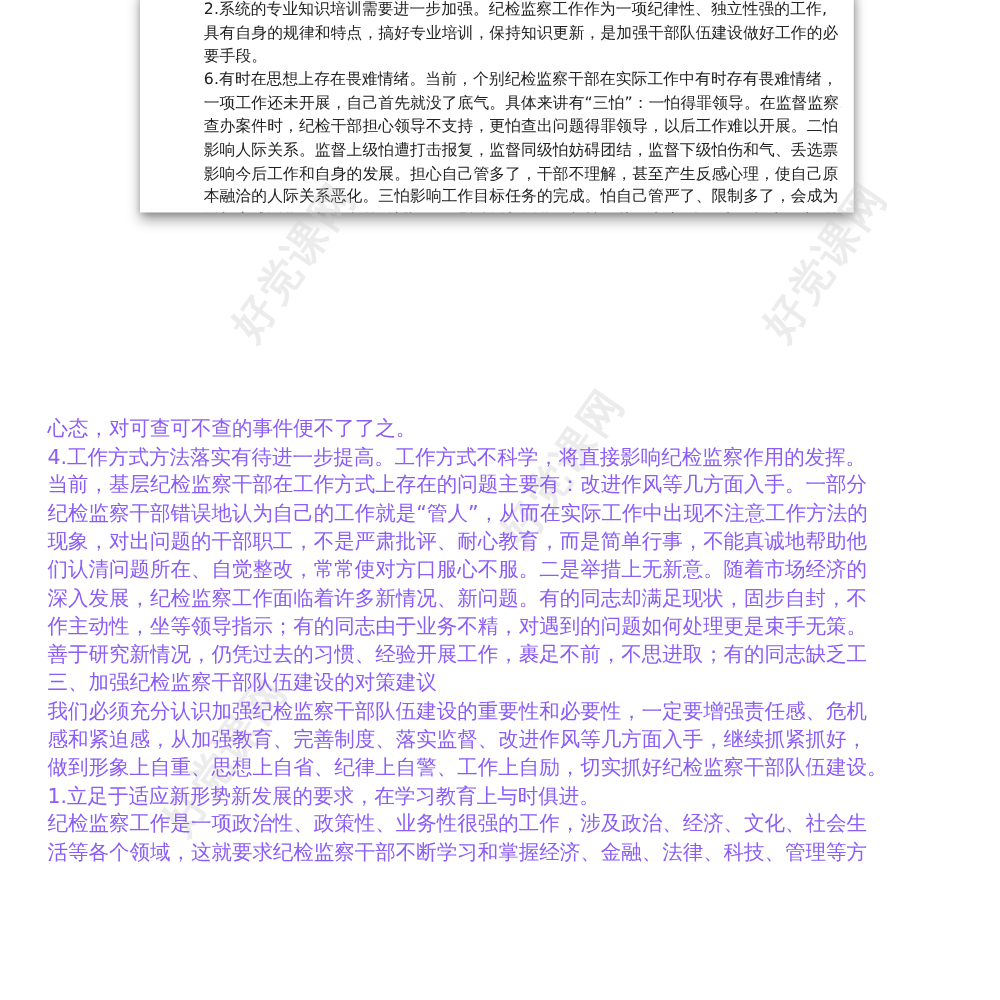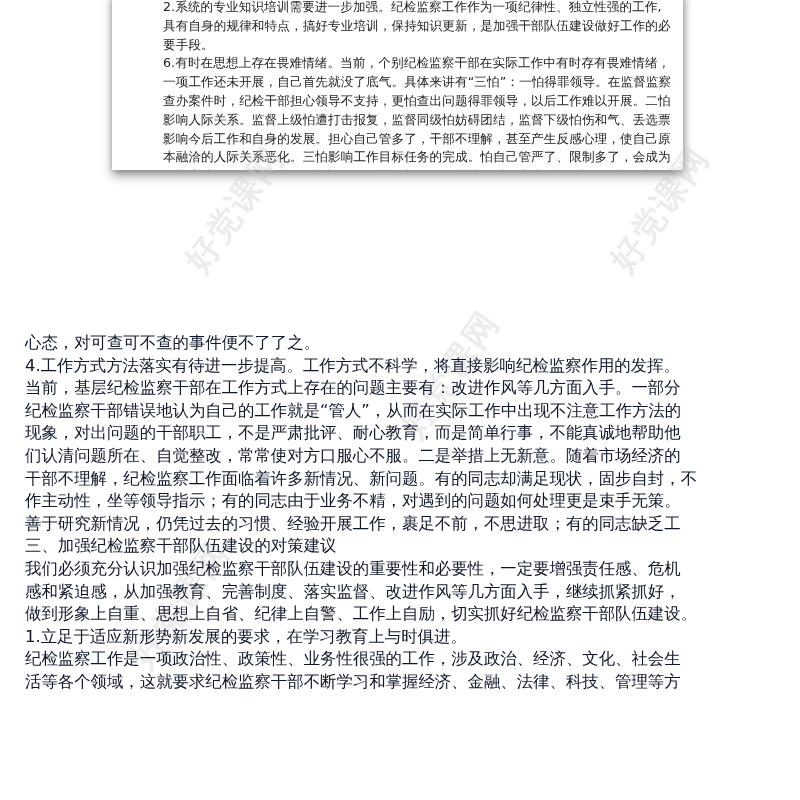--- a/index.html
+++ b/index.html
@@ -26,25 +26,25 @@
     left: 51px; top: 6px;
     width: 510px;
     font-size: 12.6px;
     line-height: 18.8px;
     color: #222;
     letter-spacing: 0.1px;
   }
   .card-body .line { white-space: nowrap; height: 18.8px; overflow: hidden; }
   .main {
     position: absolute;
-    left: 25px; top: 332px;
+    left: 38px; top: 332px;
     width: 760px;
     font-size: 16.4px;
     line-height: 22.6px;
-    color: #0f172a;
+    color: #8b5cf6;
   }
   .main .line { white-space: nowrap; height: 22.6px; overflow: visible; }
   .main .heading { font-weight: normal; }
   .watermark {
     position: absolute;
     color: rgba(200,200,200,0.35);
     font-size: 34px;
     font-weight: bold;
     transform: rotate(-55deg);
     transform-origin: left top;
@@ -76,21 +76,21 @@
 <div class="watermark" style="left:600px; top:255px;">好党课网</div>
 <div class="watermark" style="left:120px; top:650px;">好党课网</div>
 
 <div class="main">
   <div class="line">心态，对可查可不查的事件便不了了之。</div>
   <div class="line">4.工作方式方法落实有待进一步提高。工作方式不科学，将直接影响纪检监察作用的发挥。</div>
   <div class="line">当前，基层纪检监察干部在工作方式上存在的问题主要有：改进作风等几方面入手。一部分</div>
   <div class="line">纪检监察干部错误地认为自己的工作就是“管人”，从而在实际工作中出现不注意工作方法的</div>
   <div class="line">现象，对出问题的干部职工，不是严肃批评、耐心教育，而是简单行事，不能真诚地帮助他</div>
   <div class="line">们认清问题所在、自觉整改，常常使对方口服心不服。二是举措上无新意。随着市场经济的</div>
-  <div class="line">干部不理解，纪检监察工作面临着许多新情况、新问题。有的同志却满足现状，固步自封，不</div>
+  <div class="line">深入发展，纪检监察工作面临着许多新情况、新问题。有的同志却满足现状，固步自封，不</div>
   <div class="line">作主动性，坐等领导指示；有的同志由于业务不精，对遇到的问题如何处理更是束手无策。</div>
   <div class="line">善于研究新情况，仍凭过去的习惯、经验开展工作，裹足不前，不思进取；有的同志缺乏工</div>
   <div class="line heading">三、加强纪检监察干部队伍建设的对策建议</div>
   <div class="line">我们必须充分认识加强纪检监察干部队伍建设的重要性和必要性，一定要增强责任感、危机</div>
   <div class="line">感和紧迫感，从加强教育、完善制度、落实监督、改进作风等几方面入手，继续抓紧抓好，</div>
   <div class="line">做到形象上自重、思想上自省、纪律上自警、工作上自励，切实抓好纪检监察干部队伍建设。</div>
   <div class="line">1.立足于适应新形势新发展的要求，在学习教育上与时俱进。</div>
   <div class="line">纪检监察工作是一项政治性、政策性、业务性很强的工作，涉及政治、经济、文化、社会生</div>
   <div class="line">活等各个领域，这就要求纪检监察干部不断学习和掌握经济、金融、法律、科技、管理等方</div>
 </div>

